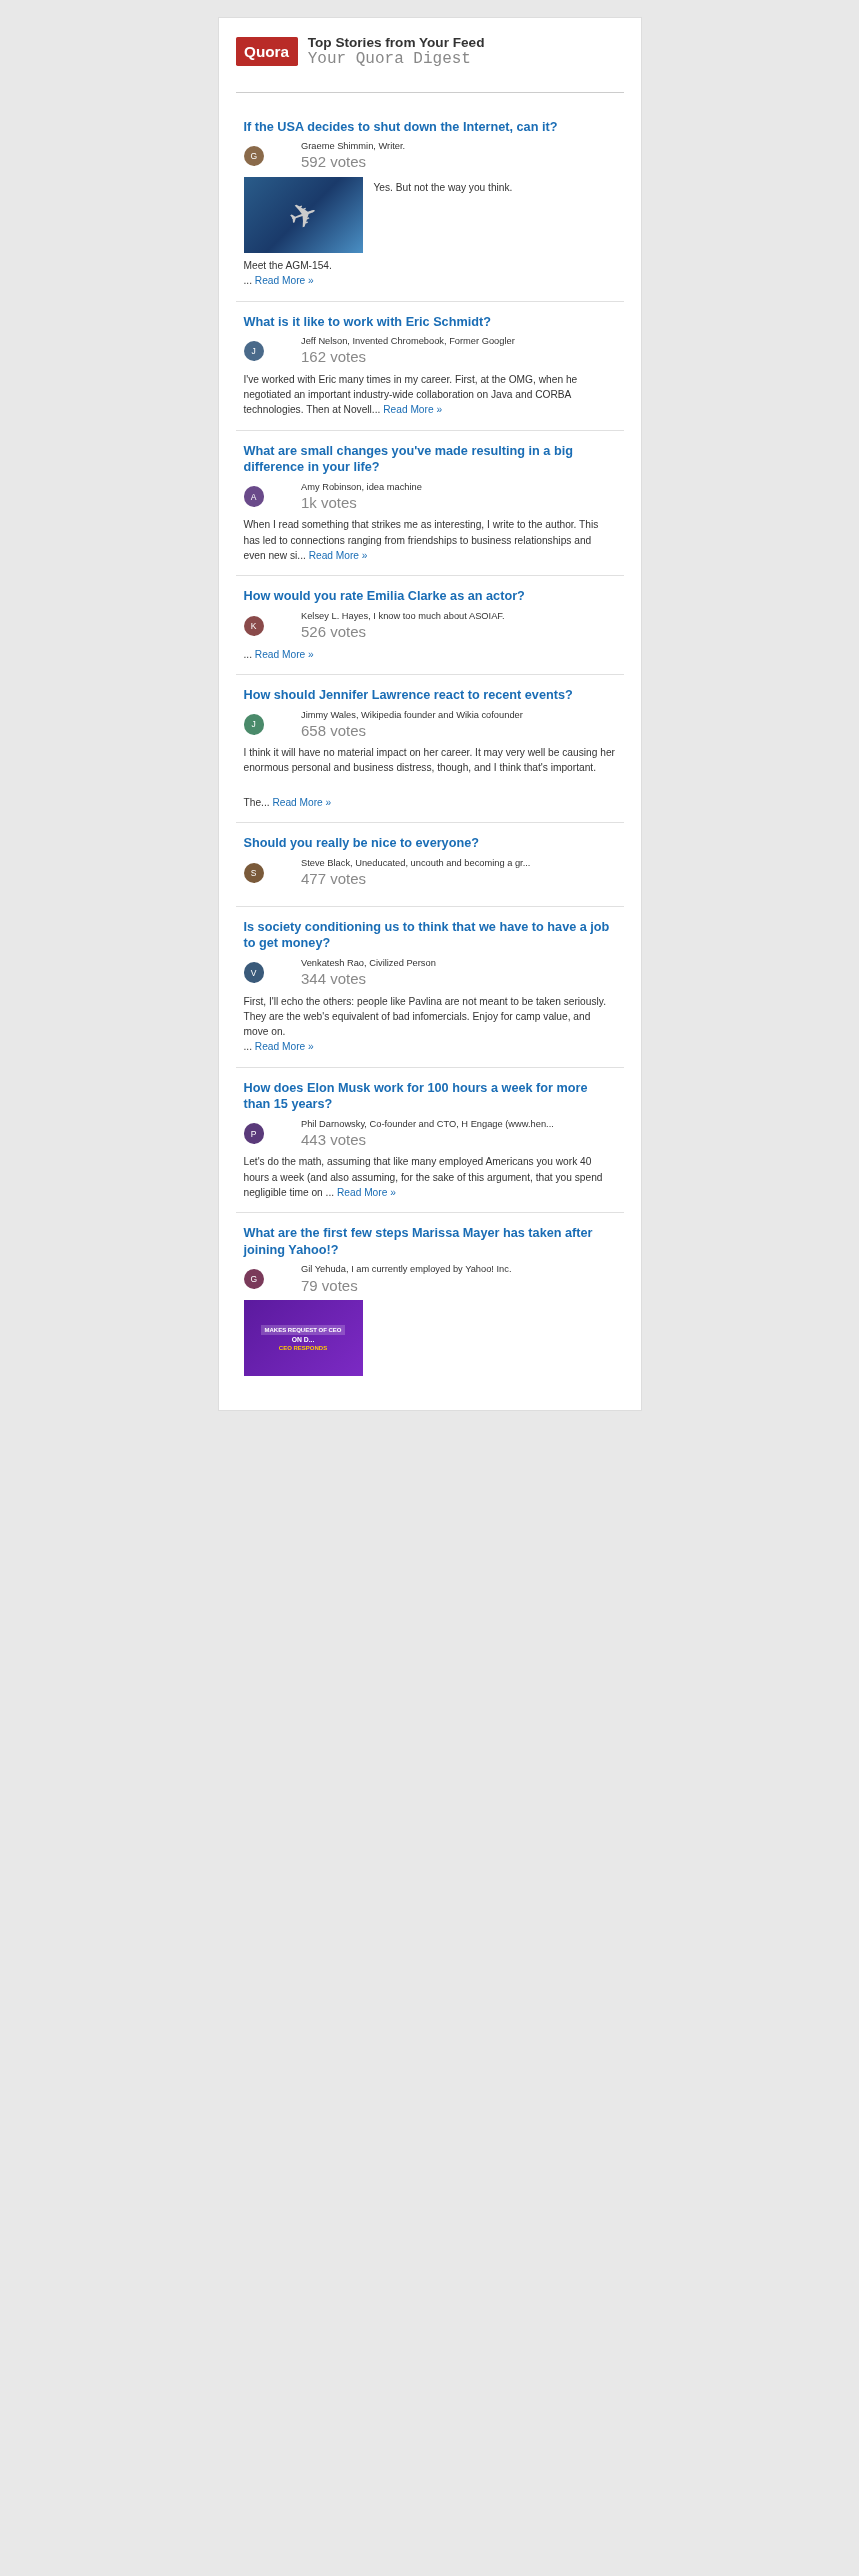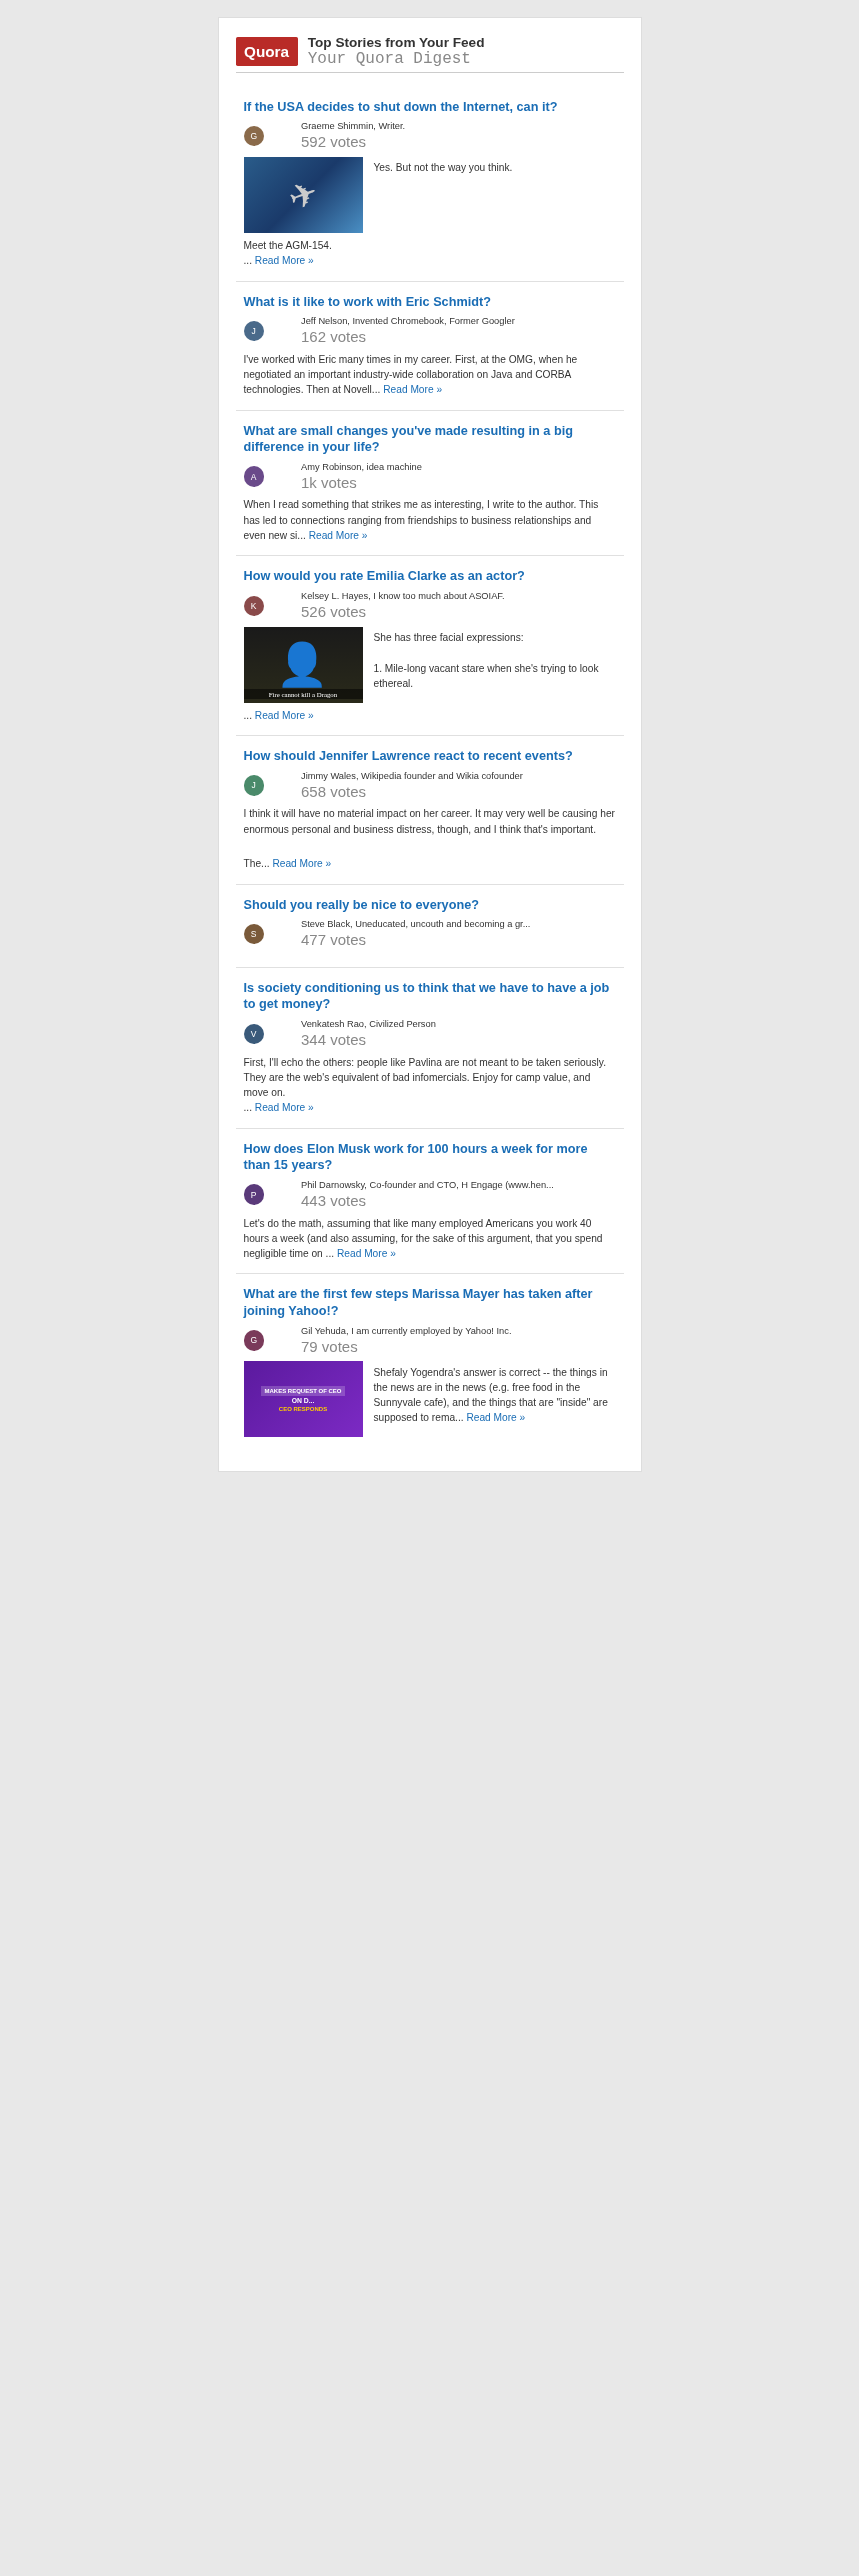--- a/index.html
+++ b/index.html
@@ -13,21 +13,21 @@
     .container {
       background: #fff;
       width: 424px;
       padding: 17px;
       border: 0.8px solid #ddd;
     }
     .header {
       display: flex;
       align-items: center;
       gap: 10.2px;
-      padding-bottom: 4px;
+      padding-bottom: 24px;
       border-bottom: 0.8px solid #ccc;
       margin-bottom: 13.6px;
     }
     .quora-logo {
       background: #b92b27;
       color: white;
       font-weight: bold;
       font-size: 15.3px;
       padding: 5.1px 8.5px;
       font-family: Arial, sans-serif;
@@ -245,26 +245,20 @@
       </div>
       <div class="story">
     <a class="story-title">How would you rate Emilia Clarke as an actor?</a>
     <div class="author-row">
       <div class="avatar" style="background:#8a4a4a">K</div>
       <div class="author-info">
         <div class="author-name">Kelsey L. Hayes, I know too much about ASOIAF.</div>
         <div class="votes">526 votes</div>
       </div>
     </div>
-  <div class="image-row">
-          <div class="story-image img-emilia">
-        <div class="img-caption">Fire cannot kill a Dragon</div>
-      </div>
-          <div class="story-body">She has three facial expressions:<br><br>1. Mile-long vacant stare when she's trying to look ethereal.</div>
-        </div>
         <div class="story-body">
         <span class="ellipsis">... </span><a class="read-more">Read More »</a>
       </div>
       </div>
       <div class="story">
     <a class="story-title">How should Jennifer Lawrence react to recent events?</a>
     <div class="author-row">
       <div class="avatar" style="background:#4a8a6a">J</div>
       <div class="author-info">
         <div class="author-name">Jimmy Wales, Wikipedia founder and Wikia cofounder</div>
@@ -319,20 +313,17 @@
         <div class="author-name">Gil Yehuda, I am currently employed by Yahoo! Inc.</div>
         <div class="votes">79 votes</div>
       </div>
     </div>
   <div class="image-row">
       <div class="story-image img-yahoo">
         <div class="img-yahoo-text1">MAKES REQUEST OF CEO</div>
         <div class="img-yahoo-text2">ON D...</div>
         <div class="img-yahoo-label">CEO RESPONDS</div>
       </div>
-      <div class="story-body">
-        Shefaly Yogendra's answer is correct -- the things in the news are in the news (e.g. free food in the Sunnyvale cafe), and the things that are "inside" are supposed to rema... <a class="read-more">Read More »</a>
-      </div>
     </div>
       </div>
     </div>
 </div>
 
 
 </body></html>

